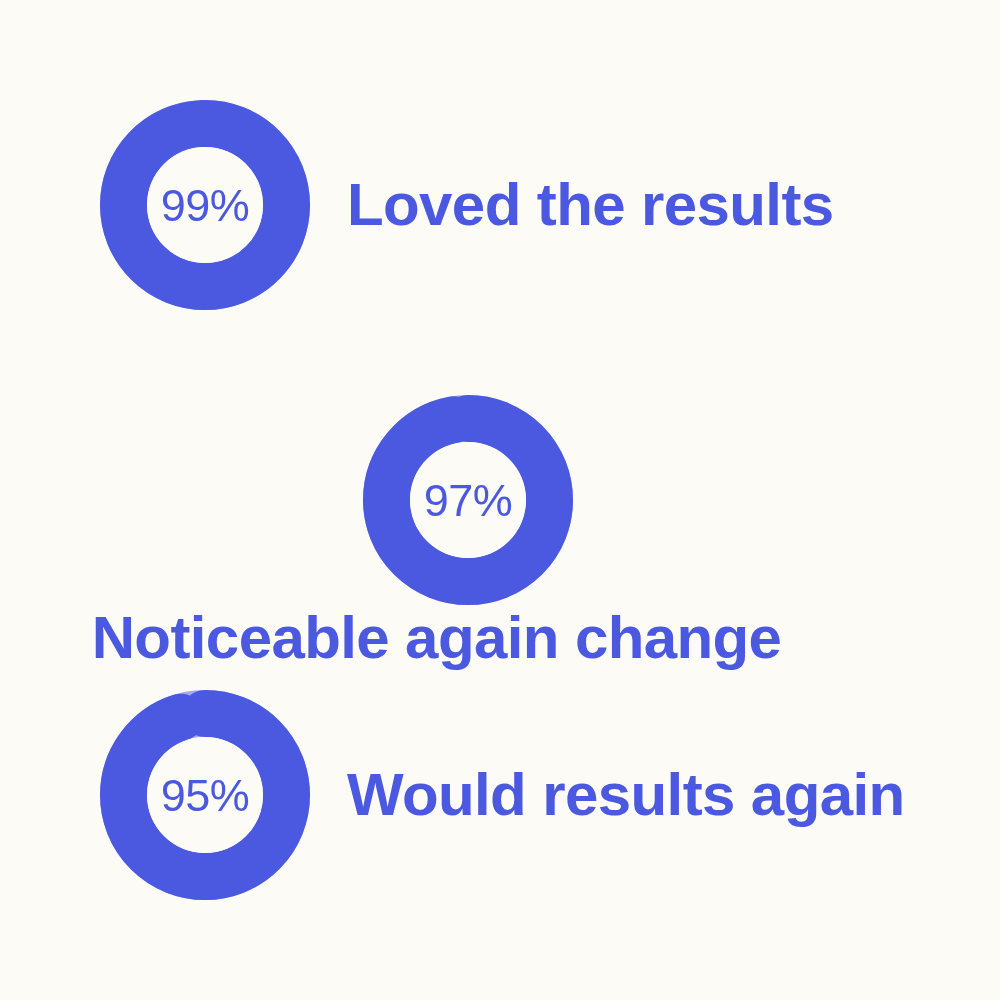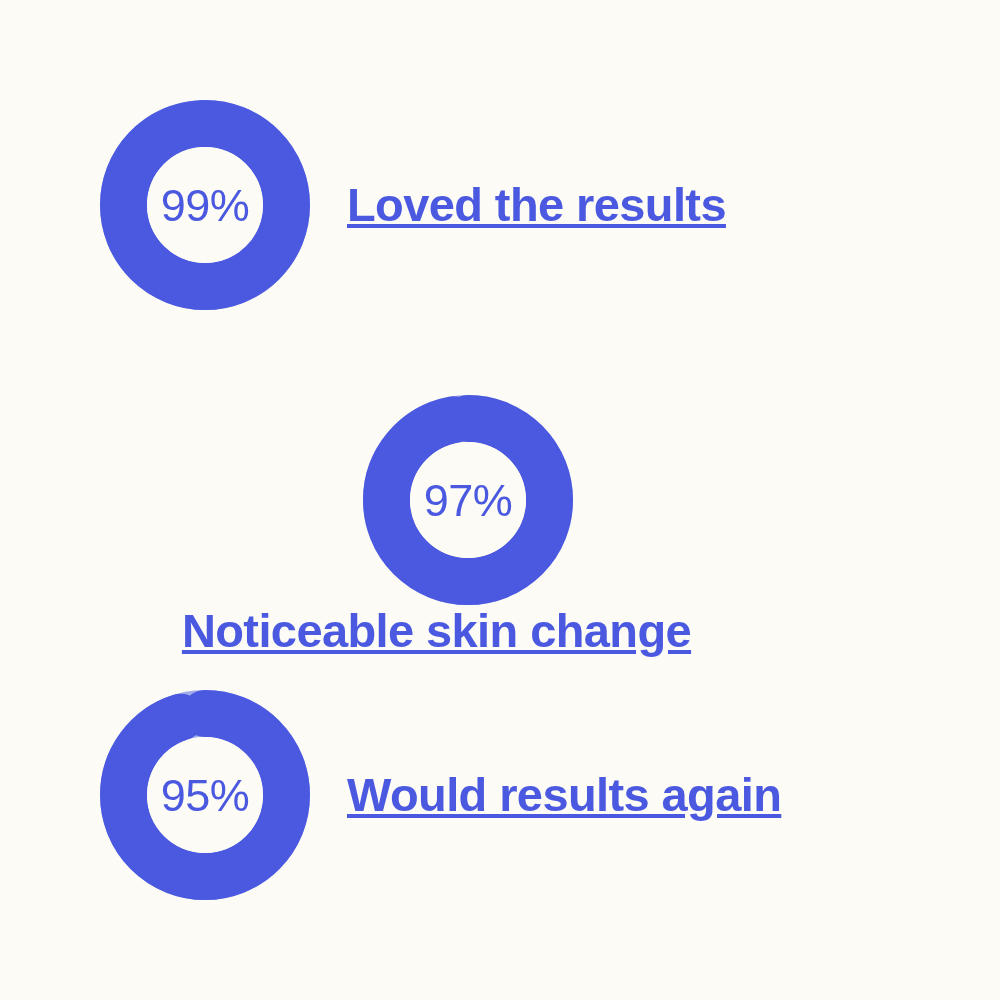--- a/index.html
+++ b/index.html
@@ -84,27 +84,26 @@
     font-weight: 400;
     color: #4A59E0;
     letter-spacing: -0.5px;
     line-height: 1;
     pointer-events: none;
   }
 
   .stat-label {
     margin-left: 37px;
     font-family: "Liberation Sans", sans-serif;
-    font-size: 47px;
+    font-size: 60px;
     font-weight: 700;
     color: #4A59E0;
     letter-spacing: -0.6px;
     line-height: 1.1;
     white-space: nowrap;
-    text-decoration: underline;
   }
 </style>
 </head>
 <body style="background: rgb(252, 251, 245);">
 
 <div id="stats-board">
 
   <div class="stat-row" id="stat-row-0">
     <div class="gauge-wrap">
       <svg class="gauge-svg" viewBox="0 0 210 210">
@@ -119,21 +118,21 @@
 
   <div class="stat-row" id="stat-row-1">
     <div class="gauge-wrap">
       <svg class="gauge-svg" viewBox="0 0 210 210">
         <circle class="gauge-track" cx="105" cy="105" r="81.5" style="stroke: rgb(163, 171, 232);"></circle>
         <circle class="gauge-arc" cx="105" cy="105" r="81.5" transform="rotate(-90 105 105)" stroke-dasharray="496.71721445908213 15.362388076054117" stroke-dashoffset="0" style="stroke: rgb(74, 89, 224);"></circle>
         <circle class="gauge-hole" cx="105" cy="105" r="58" style="fill: rgb(252, 251, 245);"></circle>
       </svg>
       <div class="gauge-value" style="color: rgb(74, 89, 224);">97%</div>
     </div>
-    <div class="stat-label" style="color: rgb(74, 89, 224);">Noticeable skin change</div>
+    <div class="stat-label" style="color: rgb(74, 89, 224);">Noticeable again change</div>
   </div>
 
   <div class="stat-row" id="stat-row-2">
     <div class="gauge-wrap">
       <svg class="gauge-svg" viewBox="0 0 210 210">
         <circle class="gauge-track" cx="105" cy="105" r="81.5" style="stroke: rgb(163, 171, 232);"></circle>
         <circle class="gauge-arc" cx="105" cy="105" r="81.5" transform="rotate(-90 105 105)" stroke-dasharray="486.4756224083794 25.603980126756824" stroke-dashoffset="0" style="stroke: rgb(74, 89, 224);"></circle>
         <circle class="gauge-hole" cx="105" cy="105" r="58" style="fill: rgb(252, 251, 245);"></circle>
       </svg>
       <div class="gauge-value" style="color: rgb(74, 89, 224);">95%</div>

